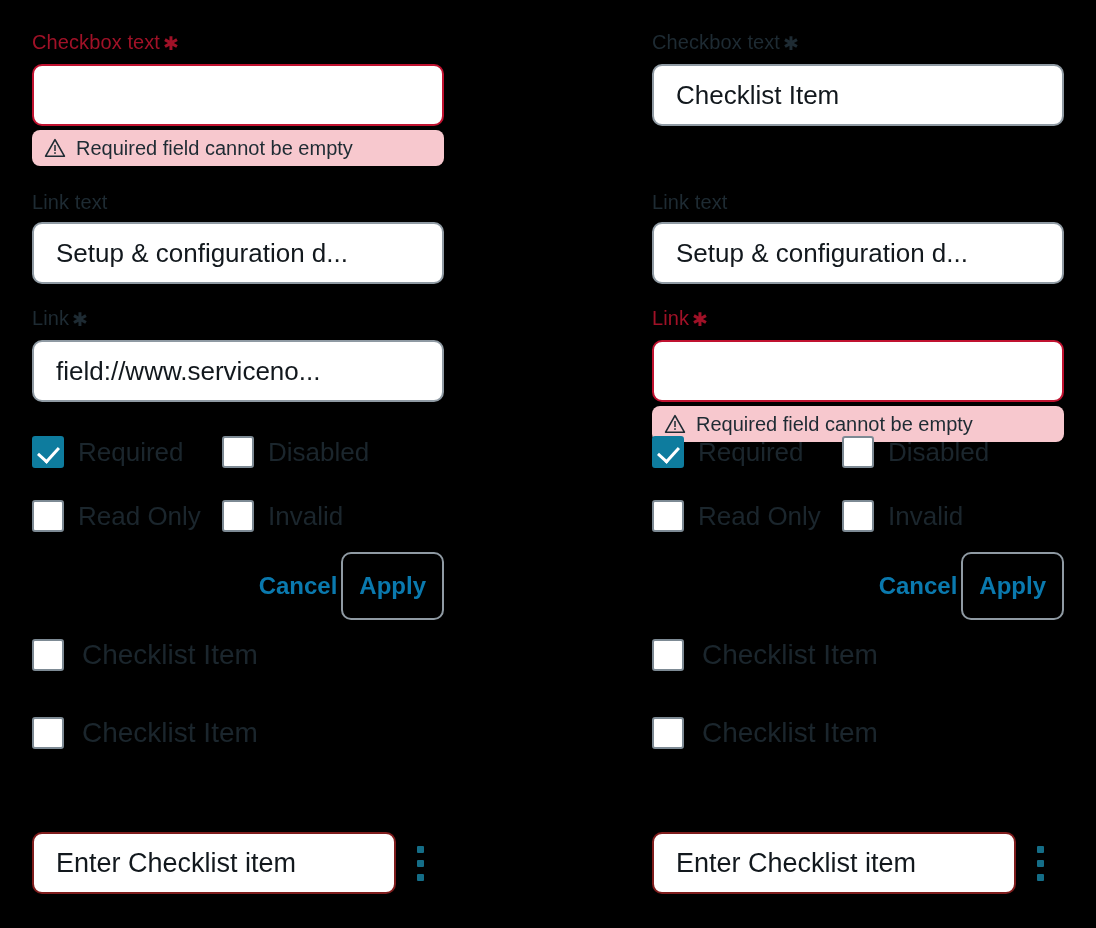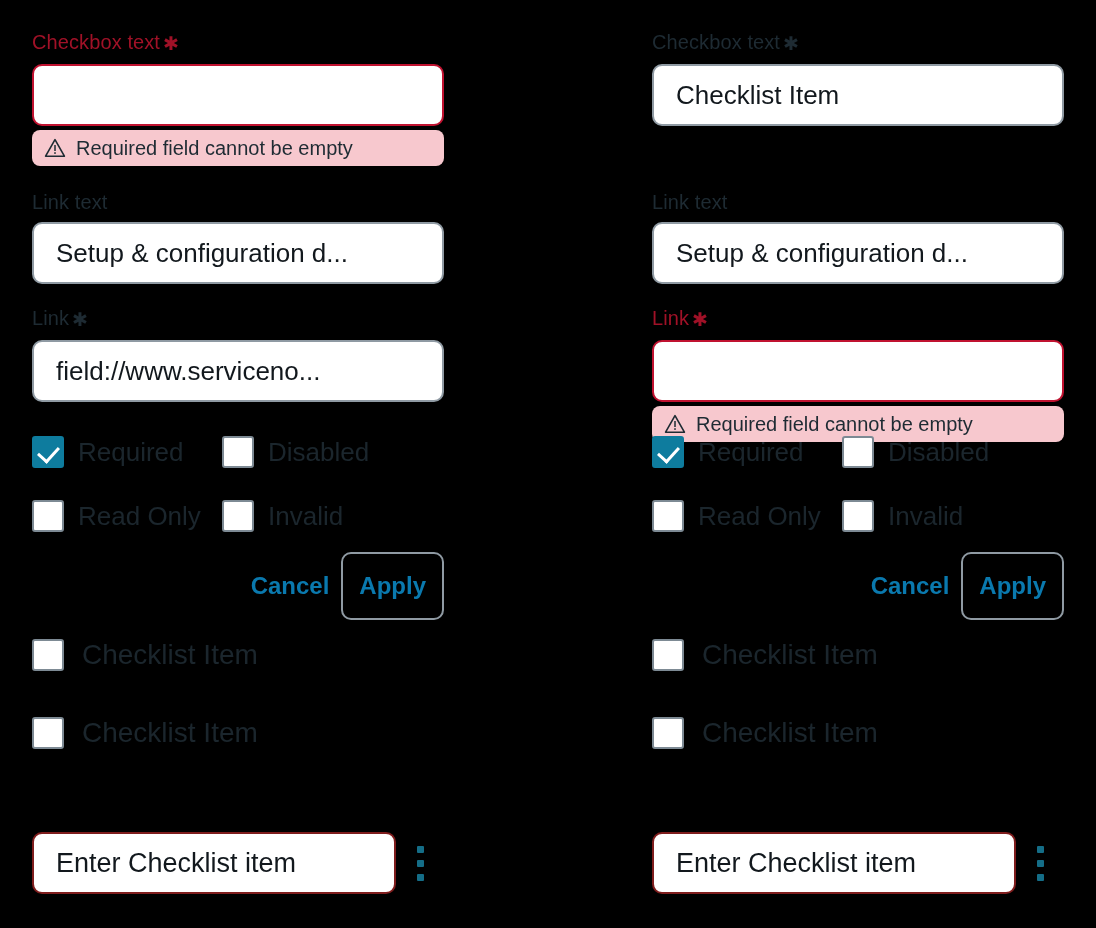--- a/index.html
+++ b/index.html
@@ -144,21 +144,21 @@
     white-space: nowrap;
   }
 
   
   .actions {
     position: absolute;
     width: 412px;
     display: flex;
     justify-content: flex-end;
     align-items: center;
-    gap: 8px;
+    gap: 0;
   }
   .btn-cancel {
     font-size: 24px;
     line-height: 28px;
     color: #0a79ae;
     font-weight: bold;
     background: transparent;
     border: none;
     padding: 6px 4px;
     cursor: pointer;

